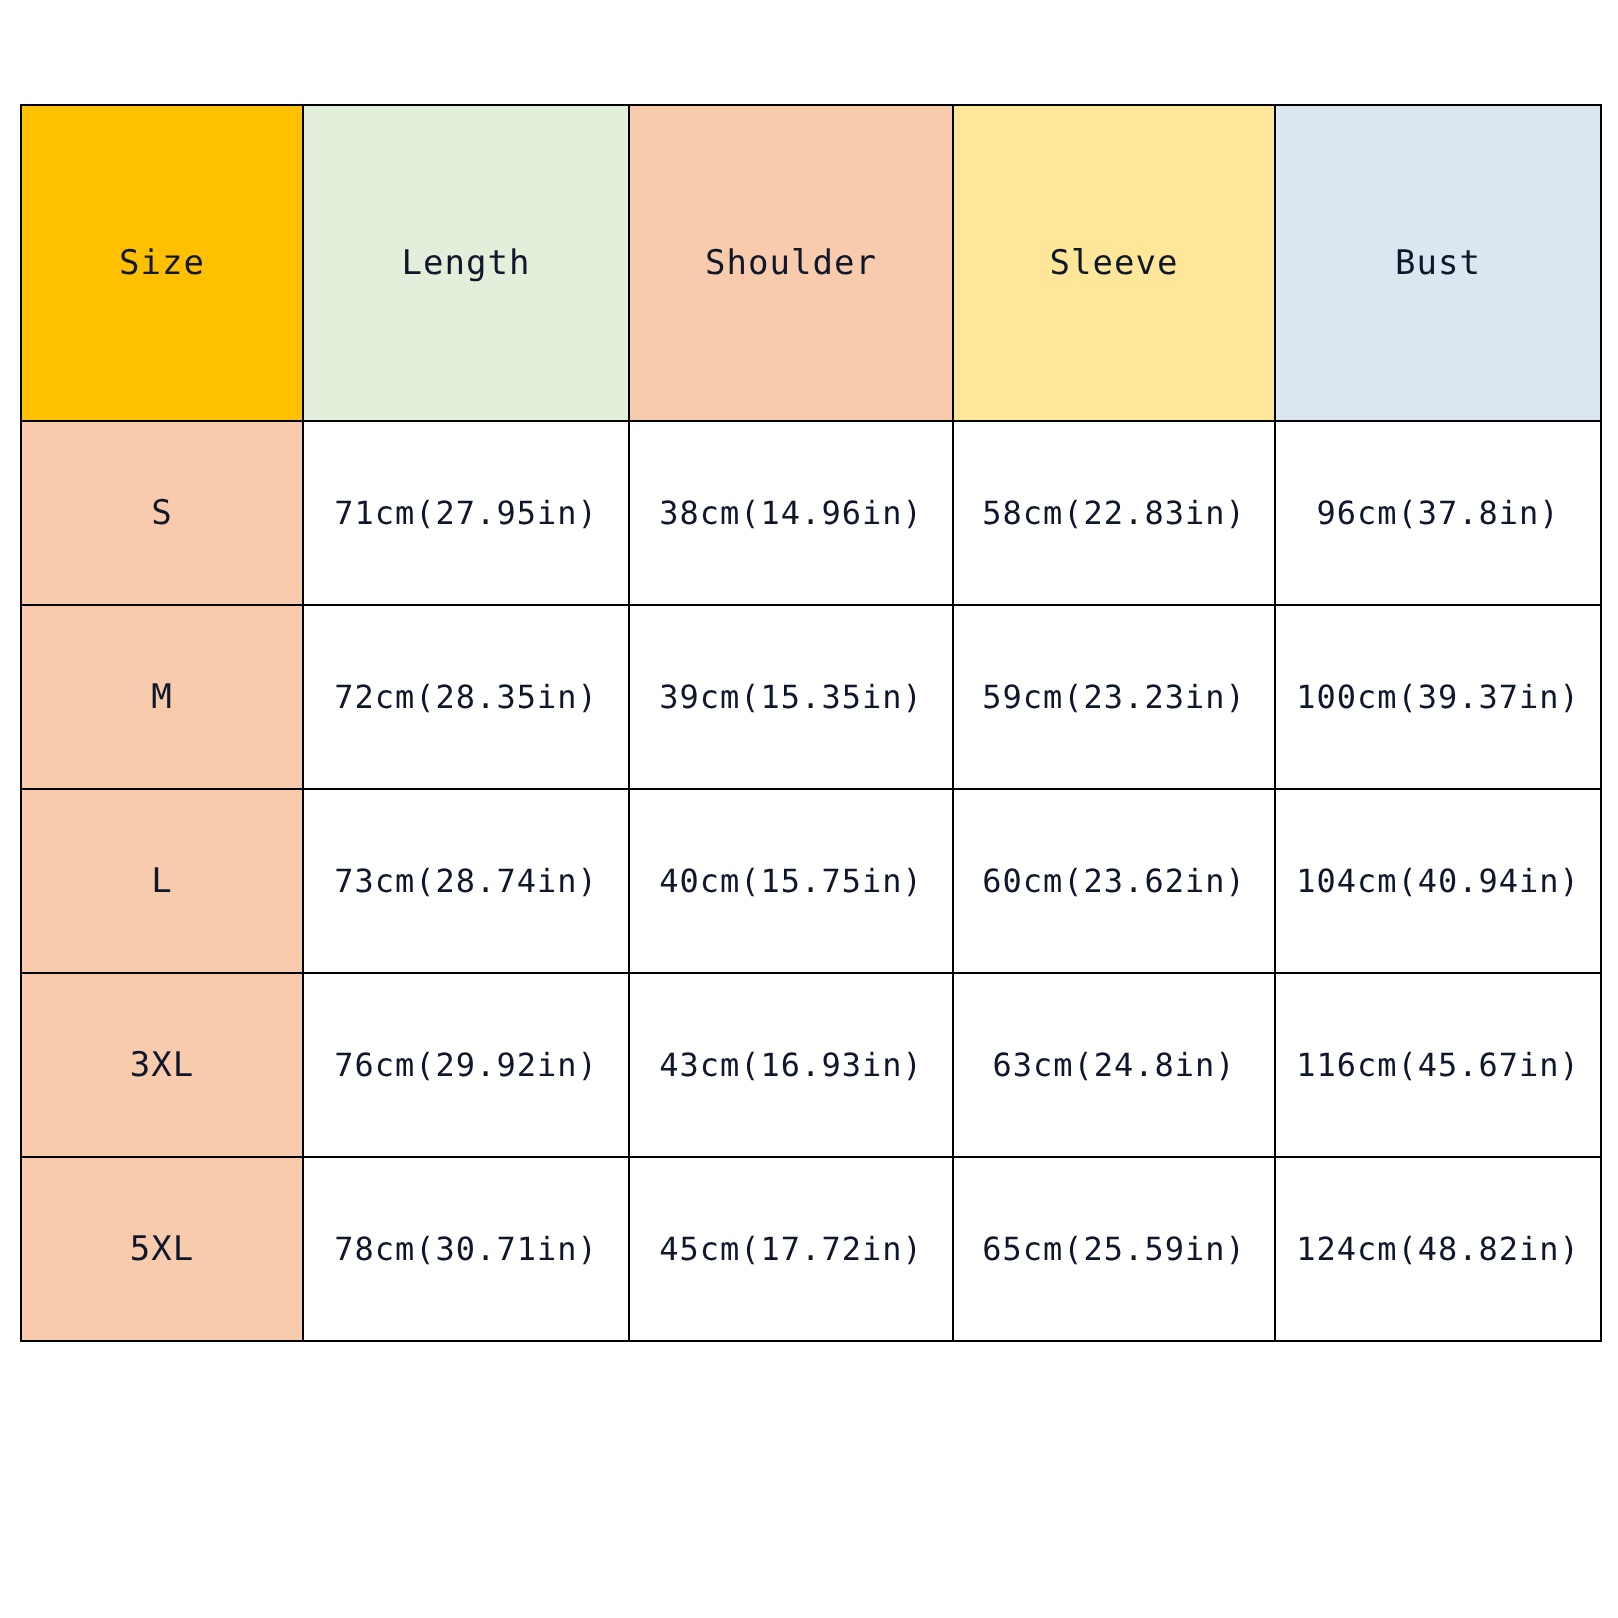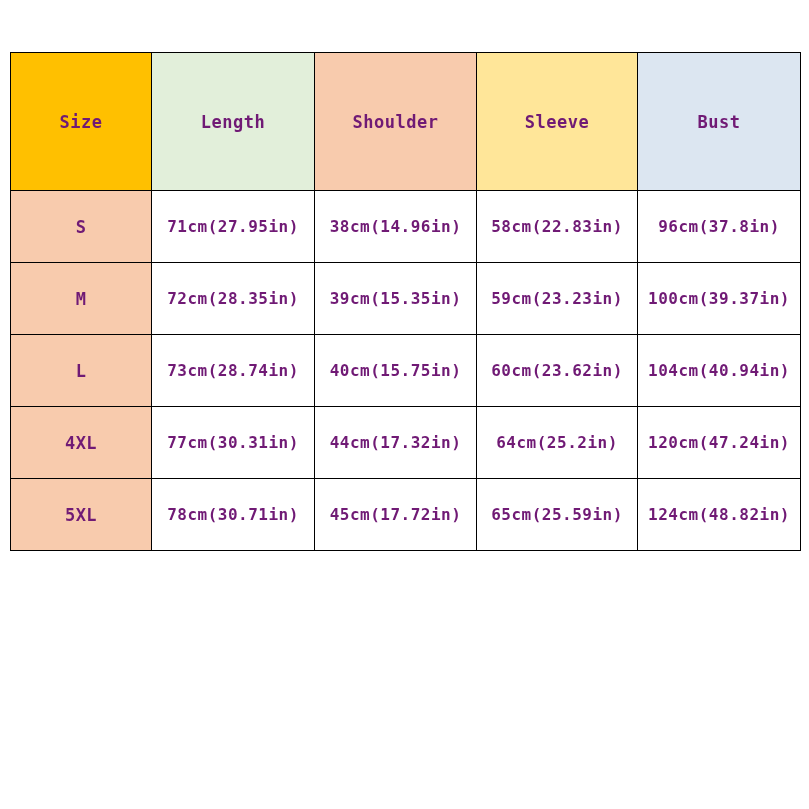--- a/index.html
+++ b/index.html
@@ -32,23 +32,23 @@
   #size-table col.c-shoulder{ width: 162px; }
   #size-table col.c-sleeve  { width: 161px; }
   #size-table col.c-bust    { width: 163px; }
 
   #size-table th,
   #size-table td {
     border: 1px solid #000000;
     text-align: center;
     vertical-align: middle;
     font-family: "DejaVu Sans Mono", monospace;
-    font-weight: bold;
-    color: #701a75;
-    padding: 0;
+    font-weight: normal;
+    color: #0f172a;
+    padding: 10px;
     letter-spacing: 0.5px;
   }
   #size-table thead th {
     height: 137px;
     font-size: 17px;
   }
   #size-table tbody td {
     height: 71px;
     font-size: 16px;
     background: #ffffff;
@@ -100,25 +100,25 @@
           <td>100cm(39.37in)</td>
         </tr>
         <tr>
           <td class="size-cell">L</td>
           <td>73cm(28.74in)</td>
           <td>40cm(15.75in)</td>
           <td>60cm(23.62in)</td>
           <td>104cm(40.94in)</td>
         </tr>
         <tr>
-          <td class="size-cell">4XL</td>
-          <td>77cm(30.31in)</td>
-          <td>44cm(17.32in)</td>
-          <td>64cm(25.2in)</td>
-          <td>120cm(47.24in)</td>
+          <td class="size-cell">3XL</td>
+          <td>76cm(29.92in)</td>
+          <td>43cm(16.93in)</td>
+          <td>63cm(24.8in)</td>
+          <td>116cm(45.67in)</td>
         </tr>
         <tr>
           <td class="size-cell">5XL</td>
           <td>78cm(30.71in)</td>
           <td>45cm(17.72in)</td>
           <td>65cm(25.59in)</td>
           <td>124cm(48.82in)</td>
         </tr>
       </tbody>
   </table>

